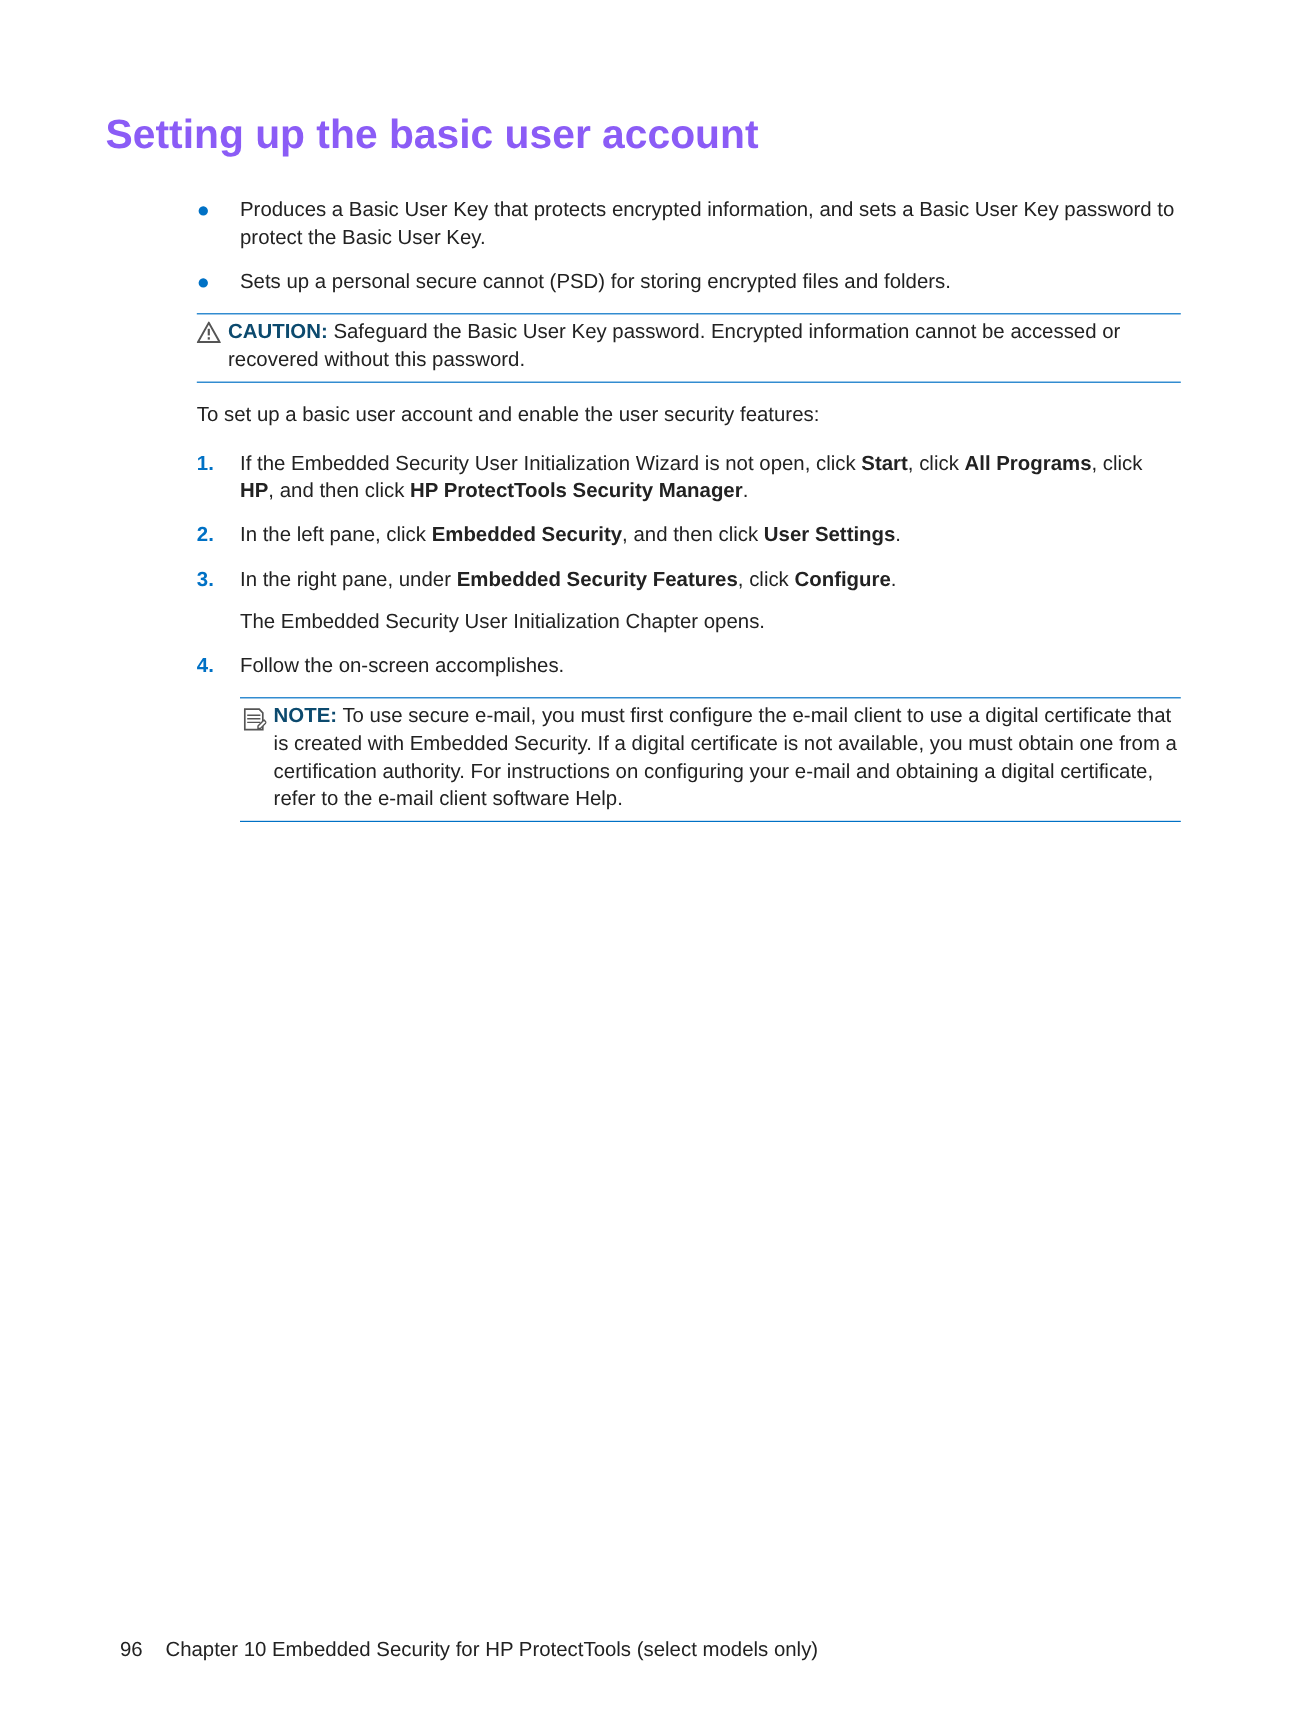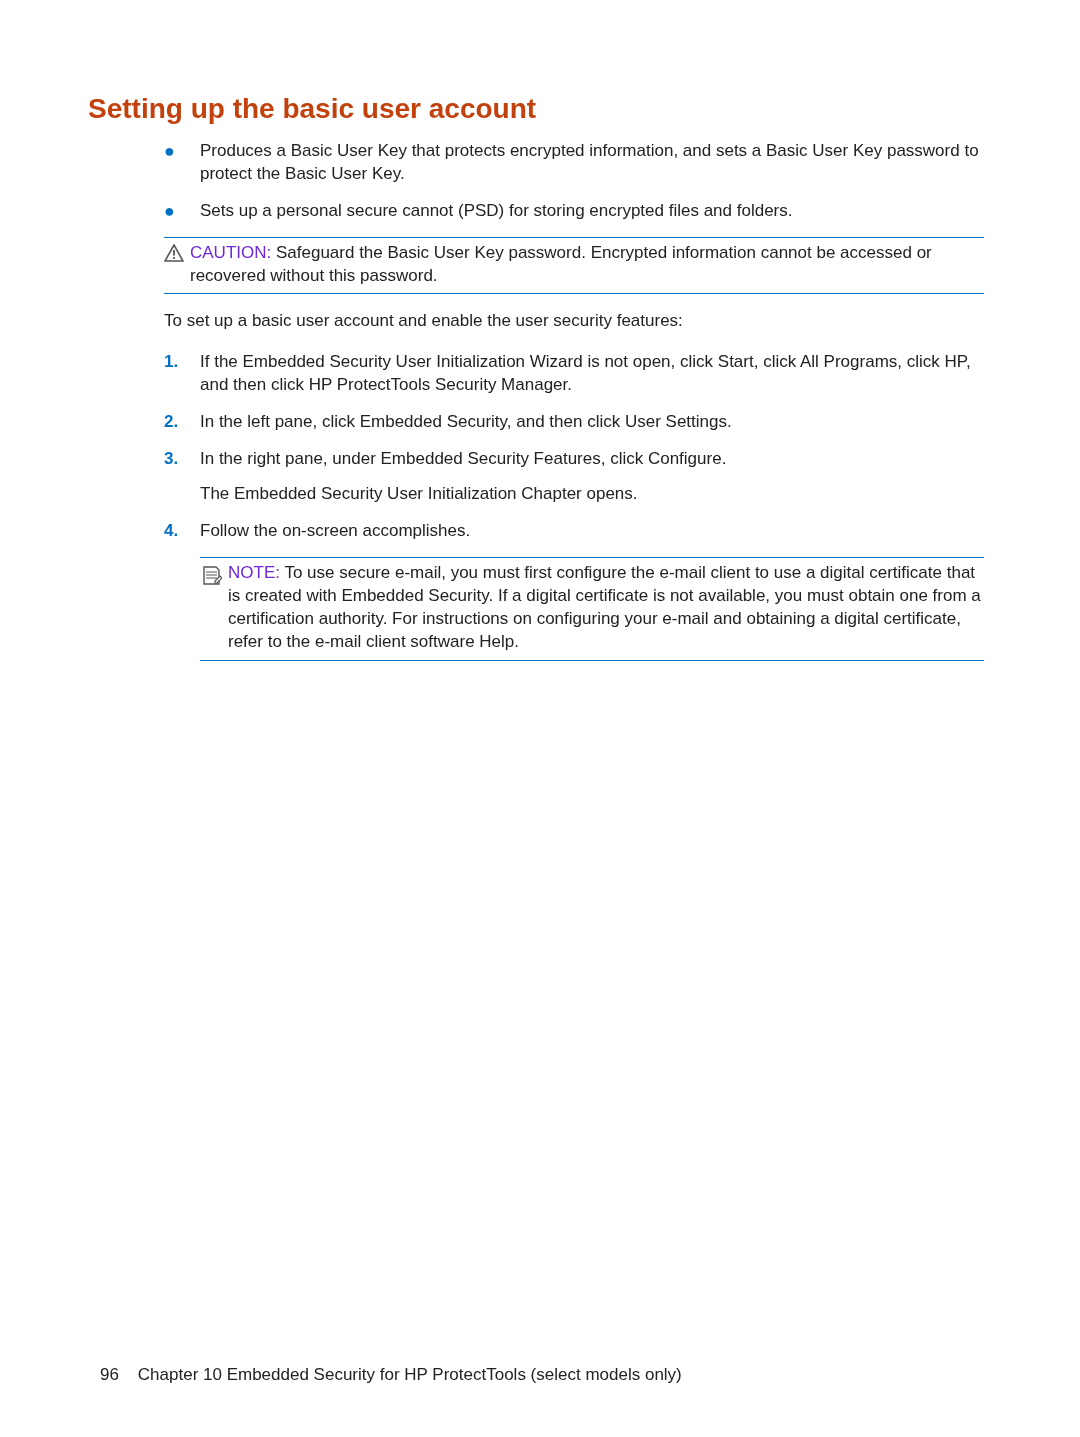--- a/index.html
+++ b/index.html
@@ -9,24 +9,24 @@
     font-size: 17px;
     color: #222;
     background: #fff;
     position: relative;
     line-height: 1.35;
   }
   .page {
     padding: 90px 96px 0 88px;
   }
   .sec-title {
-    color: #c2410c;
-    font-size: 28px;
+    color: #8b5cf6;
+    font-size: 34px;
     font-weight: bold;
-    margin-bottom: 12px;
+    margin-bottom: 28px;
   }
   .indent {
     padding-left: 76px;
   }
   .para {
     margin-bottom: 18px;
   }
   .bullets {
     list-style: none;
     padding-left: 0;
@@ -68,22 +68,22 @@
   .callout {
     border-top: 1px solid #0071c5;
     border-bottom: 1px solid #0071c5;
     padding: 4px 0 6px 0;
     margin: 6px 0 16px 0;
     display: flex;
     align-items: flex-start;
     gap: 6px;
   }
   .callout .lbl {
-    color: #6d28d9;
-    font-weight: normal;
+    color: #0c4a6e;
+    font-weight: bold;
     white-space: nowrap;
     text-align: right;
   }
   .warn-icon {
     width: 20px;
     height: 18px;
     flex: 0 0 20px;
     margin-top: 2px;
   }
   .warn-icon svg { display: block; }
@@ -97,21 +97,21 @@
   .note-wrap {
     padding-left: 36px;
     margin-top: 4px;
   }
   .footer {
     position: absolute;
     left: 100px;
     bottom: 50px;
     font-size: 17px;
   }
-  b { font-weight: normal; }
+  b { font-weight: bold; }
 </style>
 </head>
 <body>
 
 <div class="page">
 
   <h2 class="sec-title">Setting up the basic user account</h2>
 
   <div class="indent">
 

